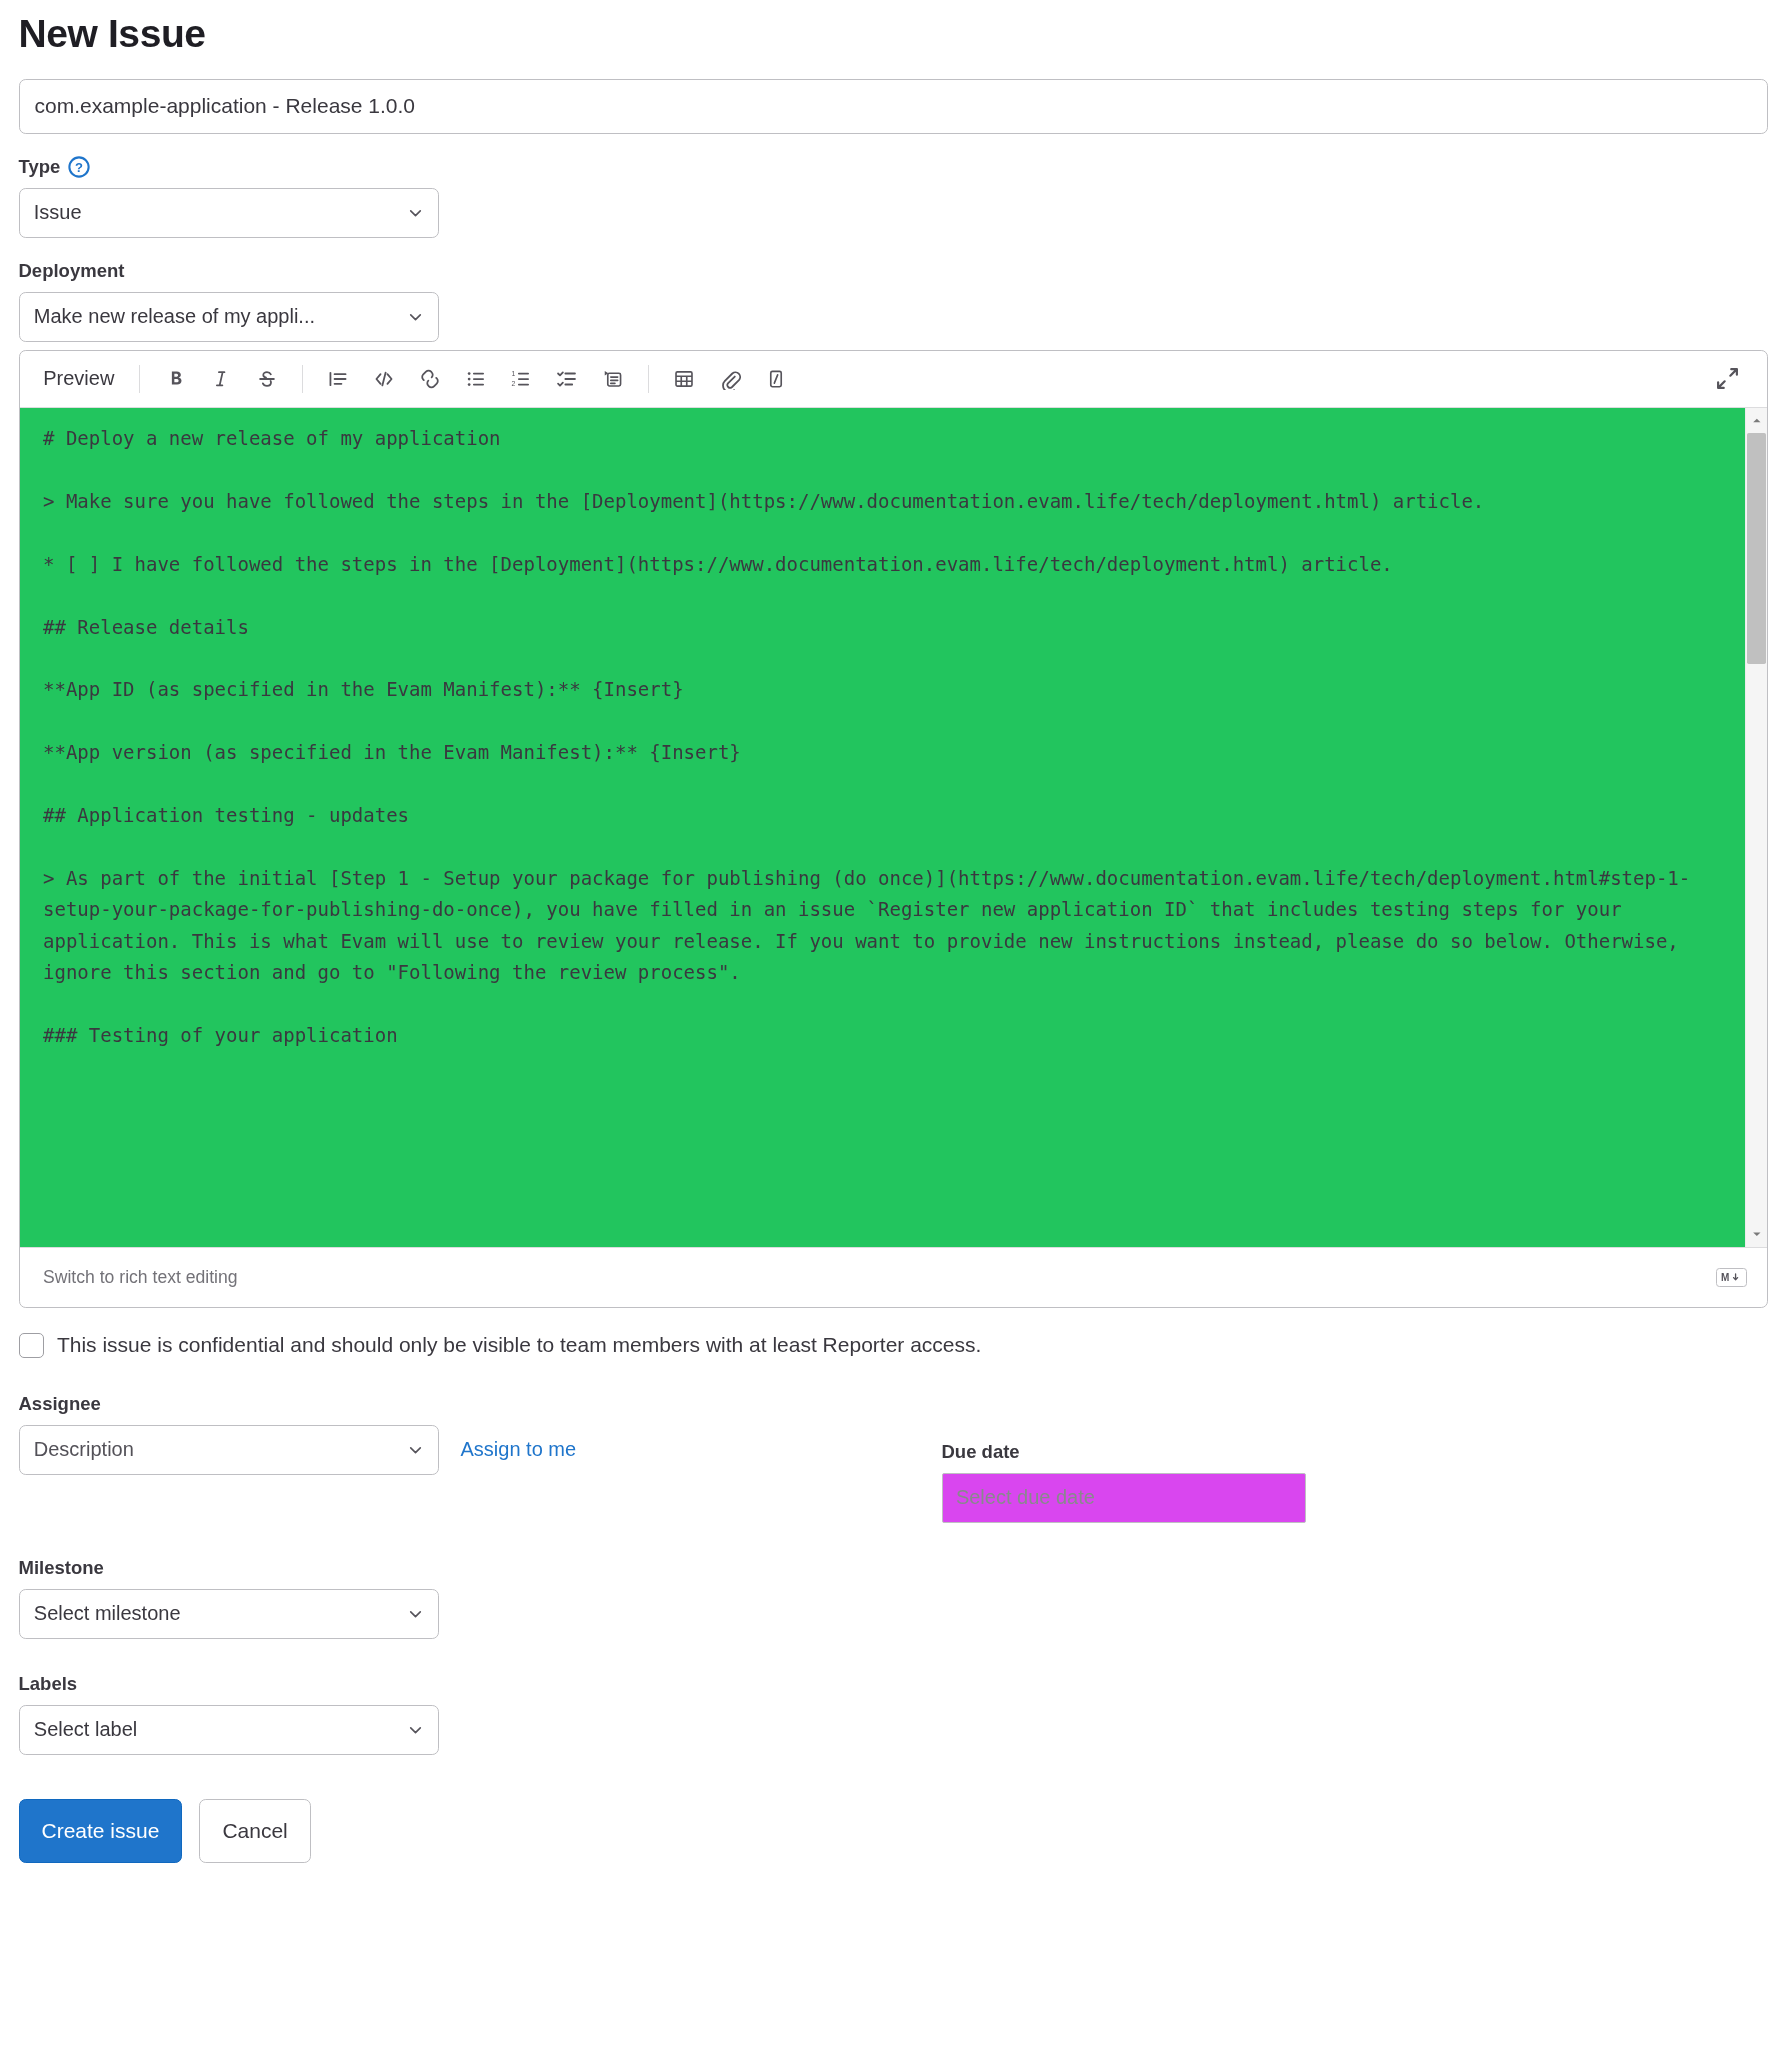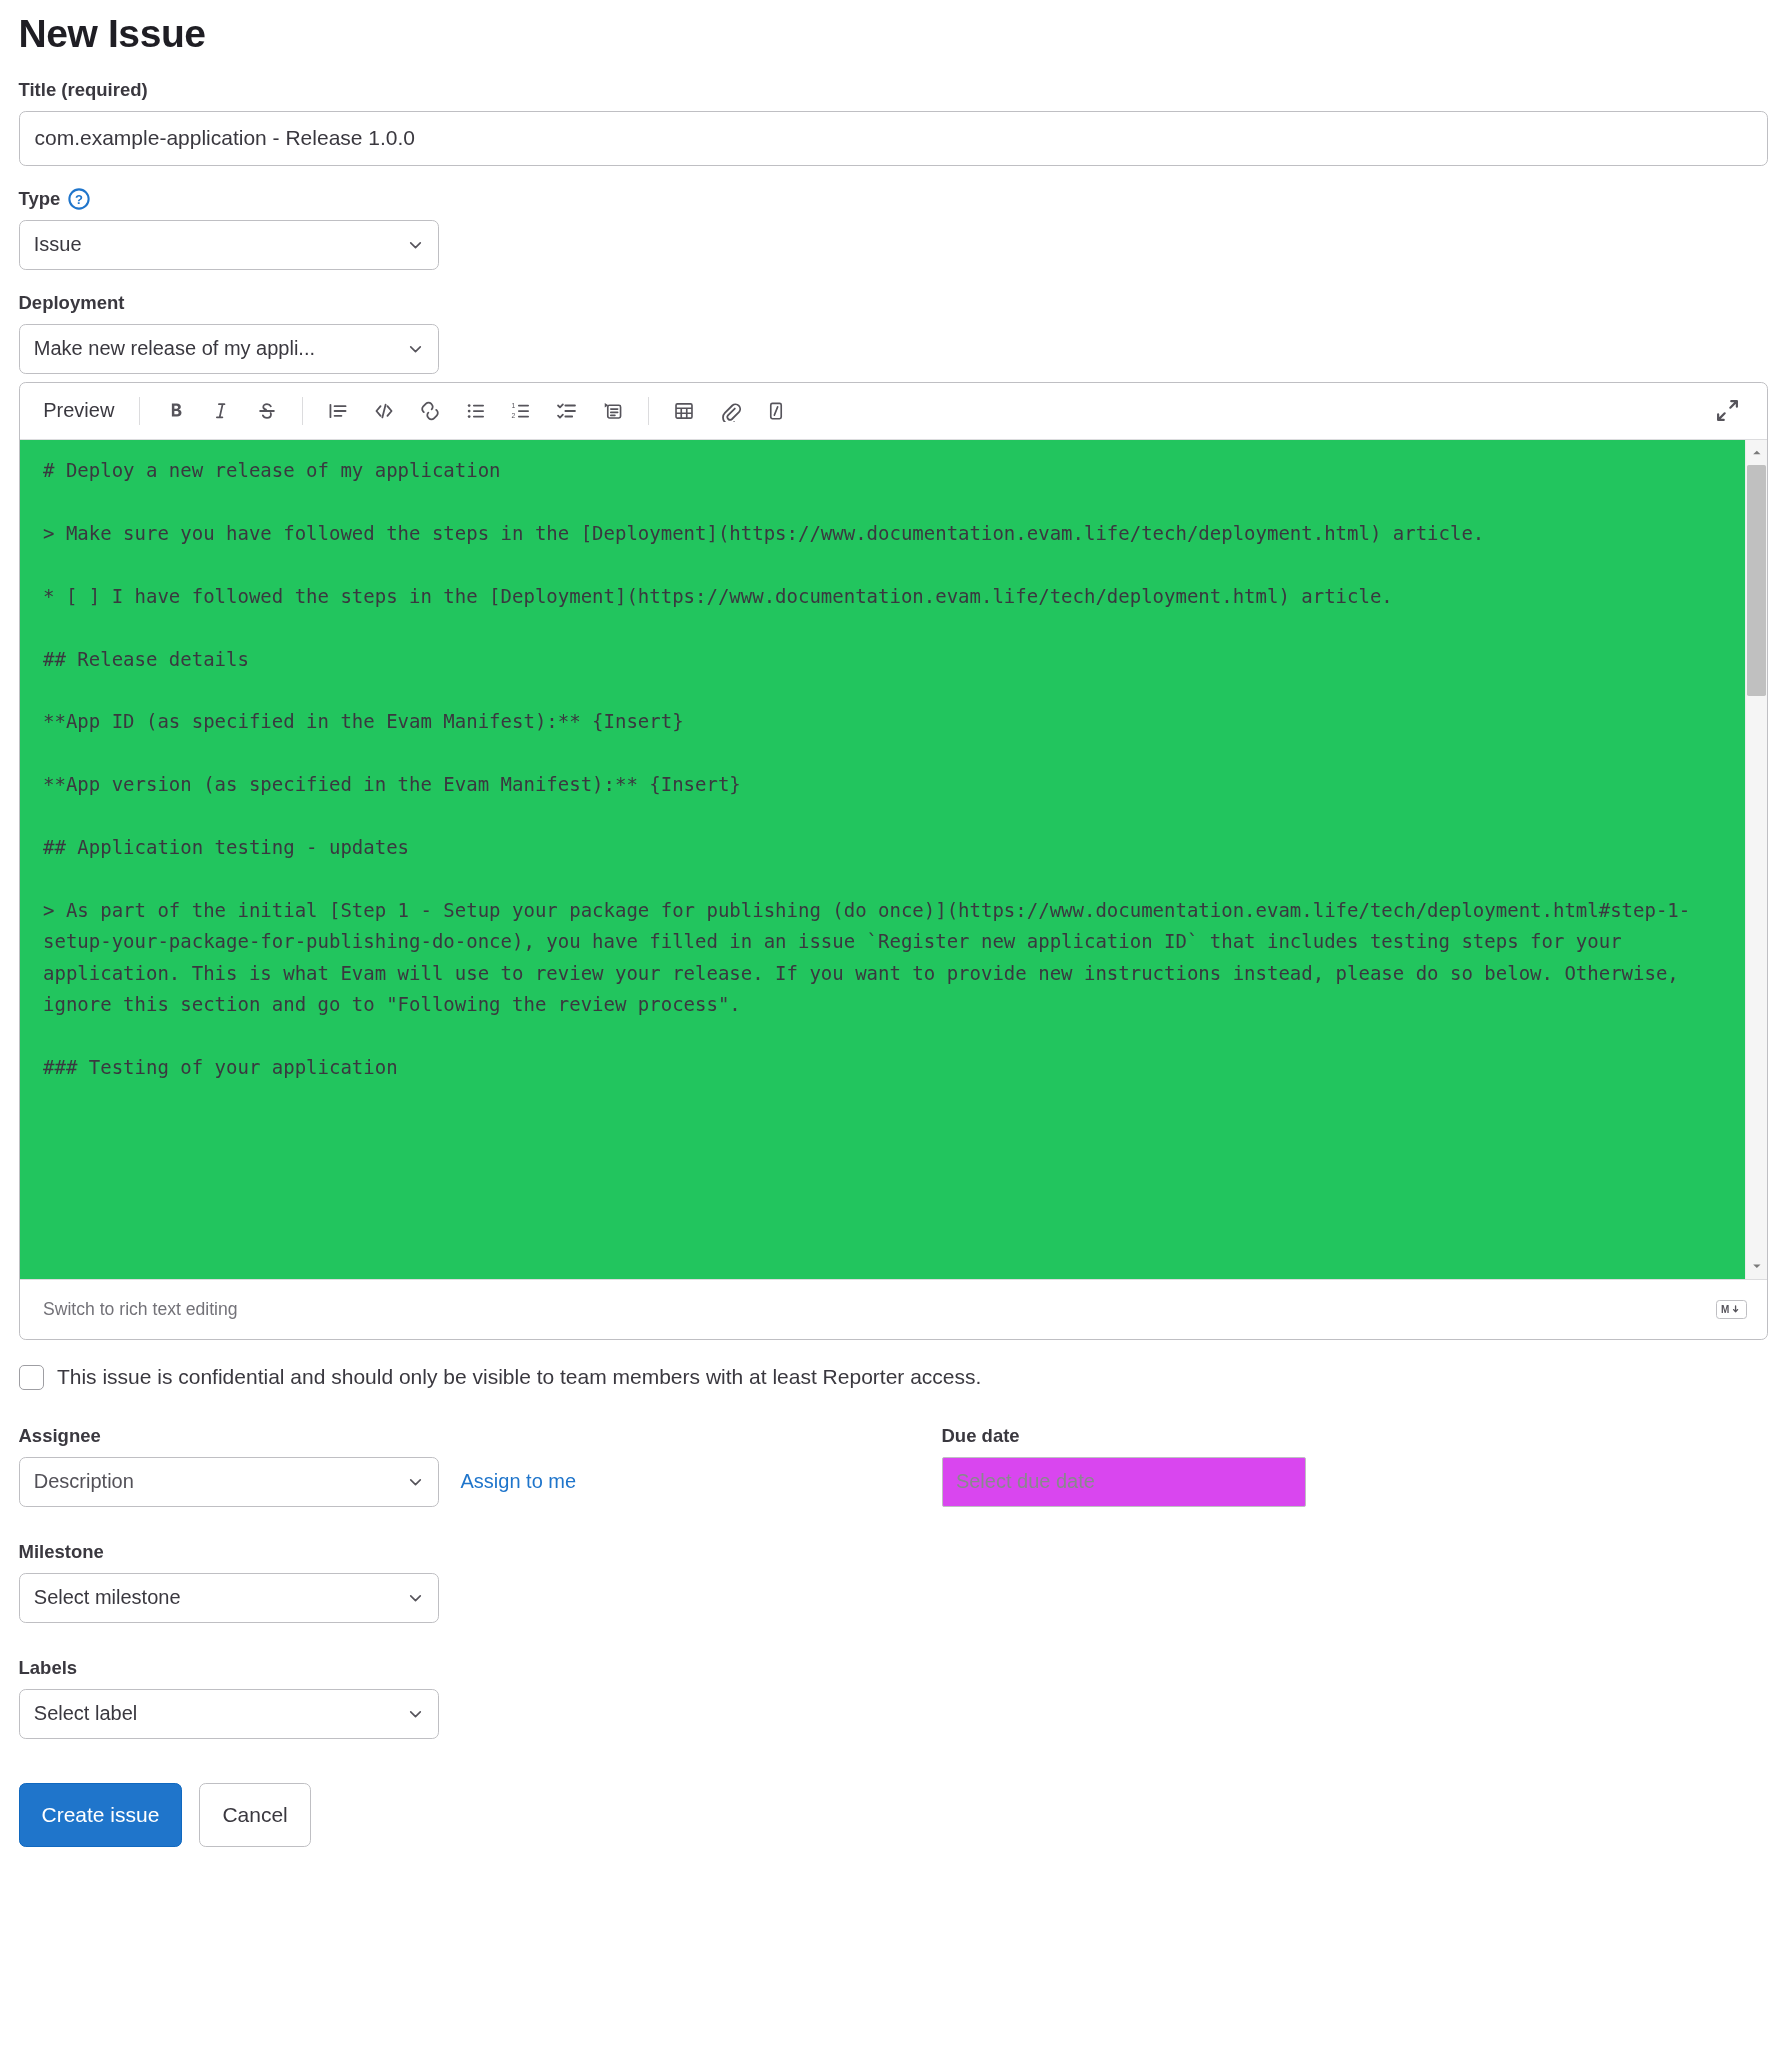--- a/index.html
+++ b/index.html
@@ -217,21 +217,21 @@
     font-size: 21px;
     color: #3a383f;
   }
 
   
   .cols {
     display: flex;
     gap: 0;
   }
   .col-left { width: 923px; }
-  .col-right { flex: 1; }
+  .col-right { flex: 1; margin-top: 48px; }
 
   .assignee-row { display: flex; align-items: center; gap: 22px; }
   .assign-link {
     font-size: 20px;
     color: #1f75cb;
     text-decoration: none;
     cursor: pointer;
   }
   .date-input {
     width: 364px;
@@ -275,21 +275,20 @@
   .mt-lg { margin-top: 34px; }
 </style>
 </head>
 <body>
 
 <div class="page">
 
   <h1 class="page-title">New Issue</h1>
 
   <div class="block">
-    <div class="field-label">Title (required)</div>
     <input class="text-input" type="text" value="com.example-application - Release 1.0.0" style="">
   </div>
 
   <div class="block">
     <div class="field-label">
       <span>Type</span>
       <span class="help-icon">
         <svg viewBox="0 0 16 16" width="22" height="22" fill="none" style="font-size:22px">
           <circle cx="8" cy="8" r="7" stroke="#1f75cb" stroke-width="1.5"></circle>
           <text x="8" y="11.6" font-size="9.5" fill="#1f75cb" text-anchor="middle" font-family="Liberation Sans, sans-serif" font-weight="bold">?</text>

